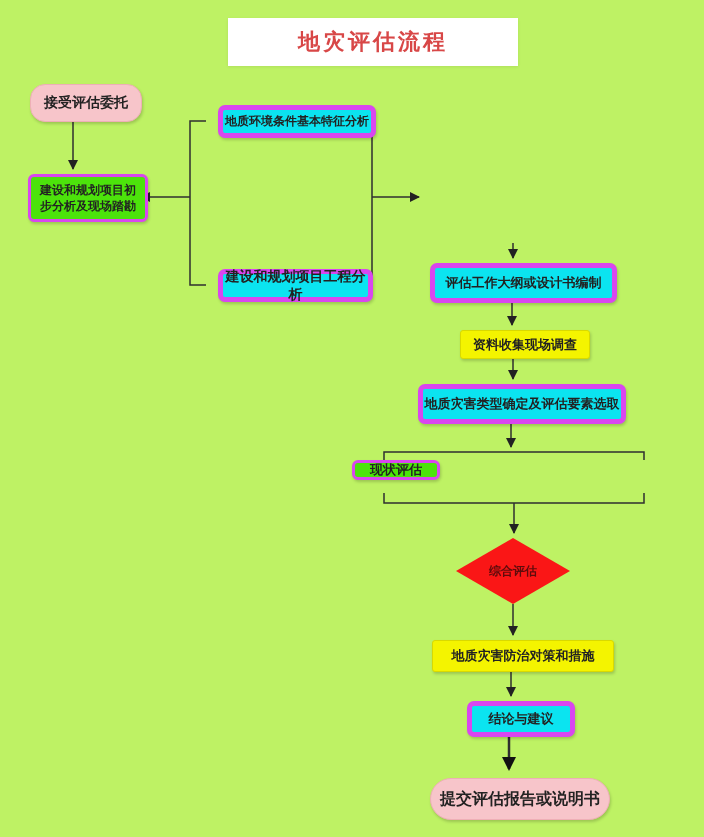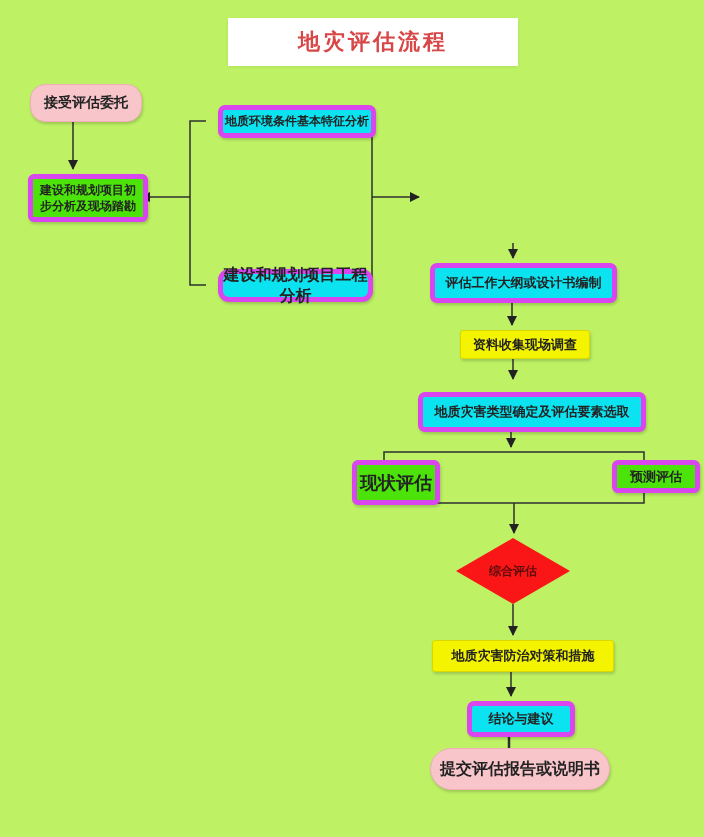--- a/index.html
+++ b/index.html
@@ -5,21 +5,21 @@
   html,body{margin:0;padding:0;}
   body{font-family:"Liberation Sans","DejaVu Sans",sans-serif;background:#e9e9e9;}
   .canvas{position:relative;width:704px;height:837px;background:#bef264;overflow:hidden;padding-left:36px;}
   .wires{position:absolute;left:0;top:0;width:704px;height:837px;pointer-events:none;}
   .title-box{position:absolute;left:228px;top:18px;width:290px;height:48px;background:#ffffff;
     display:flex;align-items:center;justify-content:center;box-shadow:0 1px 3px rgba(0,0,0,0.08);}
   .title-box span{color:#d84747;font-size:22px;font-weight:700;letter-spacing:3px;}
   .node{position:absolute;display:flex;align-items:center;justify-content:center;text-align:center;
     font-weight:700;color:#222;box-sizing:border-box;box-shadow:1px 2px 3px rgba(0,0,0,0.18);margin-left:12px;}
   .pink{background:#f7c5ca;border:1px solid #eeafb6;border-radius:15px;}
-  .green{background:#4ce30b;border:5px solid #d946ef;border-radius:6px;}
+  .green{background:#4ce30b;border:3px solid #d946ef;border-radius:6px;}
   .cyan{background:#0be4f0;border:5px solid #d946ef;border-radius:7px;}
   .yellow{background:#f4f400;border:1px solid #d9d900;border-radius:3px;}
   .diamond{position:absolute;display:flex;align-items:center;justify-content:center;text-align:center;
     background:#fa1616;color:#5e0c0c;font-weight:700;
     clip-path:polygon(50% 0,100% 50%,50% 100%,0 50%);}
 </style>
 </head>
 <body>
 
 <div class="canvas">
@@ -55,34 +55,33 @@
   <div class="title-box">
     <span>地灾评估流程</span>
   </div>
 
   <div class="node pink" style="left:18px;top:84px;width:112px;height:38px;font-size:14px;">接受评估委托</div>
 
   <div class="node green" style="left:16px;top:174px;width:120px;height:48px;font-size:12px;line-height:1.35;padding:2px 6px;">建设和规划项目初步分析及现场踏勘</div>
 
   <div class="node cyan" style="left:206px;top:105px;width:158px;height:33px;font-size:12px;">地质环境条件基本特征分析</div>
 
-  <div class="node cyan" style="left:206px;top:269px;width:155px;height:33px;font-size:16px;border-radius:11px;">建设和规划项目工程分析</div>
+  <div class="node cyan" style="left:206px;top:269px;width:155px;height:33px;font-size:14px;">建设和规划项目工程分析</div>
 
 
   <div class="node cyan" style="left:418px;top:263px;width:187px;height:40px;font-size:13px;">评估工作大纲或设计书编制</div>
 
   <div class="node yellow" style="left:448px;top:330px;width:130px;height:29px;font-size:13px;">资料收集现场调查</div>
 
-  <div class="node cyan" style="left:406px;top:392px;width:228px;height:40px;font-size:13px;">地质灾害类型确定及评估要素选取</div>
+  <div class="node cyan" style="left:406px;top:384px;width:208px;height:40px;font-size:13px;">地质灾害类型确定及评估要素选取</div>
 
-  <div class="node green" style="left:340px;top:460px;width:88px;height:45px;font-size:18px;">现状评估</div>
+  <div class="node green" style="left:340px;top:460px;width:88px;height:20px;font-size:13px;">现状评估</div>
 
-  <div class="node green" style="left:600px;top:460px;width:88px;height:33px;font-size:13px;">预测评估</div>
 
   <div class="diamond" style="left:456px;top:538px;width:114px;height:66px;font-size:12px;">综合评估</div>
 
   <div class="node yellow" style="left:420px;top:640px;width:182px;height:32px;font-size:13px;">地质灾害防治对策和措施</div>
 
   <div class="node cyan" style="left:455px;top:701px;width:108px;height:36px;font-size:13px;">结论与建议</div>
 
-  <div class="node pink" style="left:418px;top:748px;width:180px;height:42px;font-size:16px;border-radius:21px;">提交评估报告或说明书</div>
+  <div class="node pink" style="left:418px;top:778px;width:180px;height:42px;font-size:16px;border-radius:21px;">提交评估报告或说明书</div>
 
 </div>
 
 </body></html>

